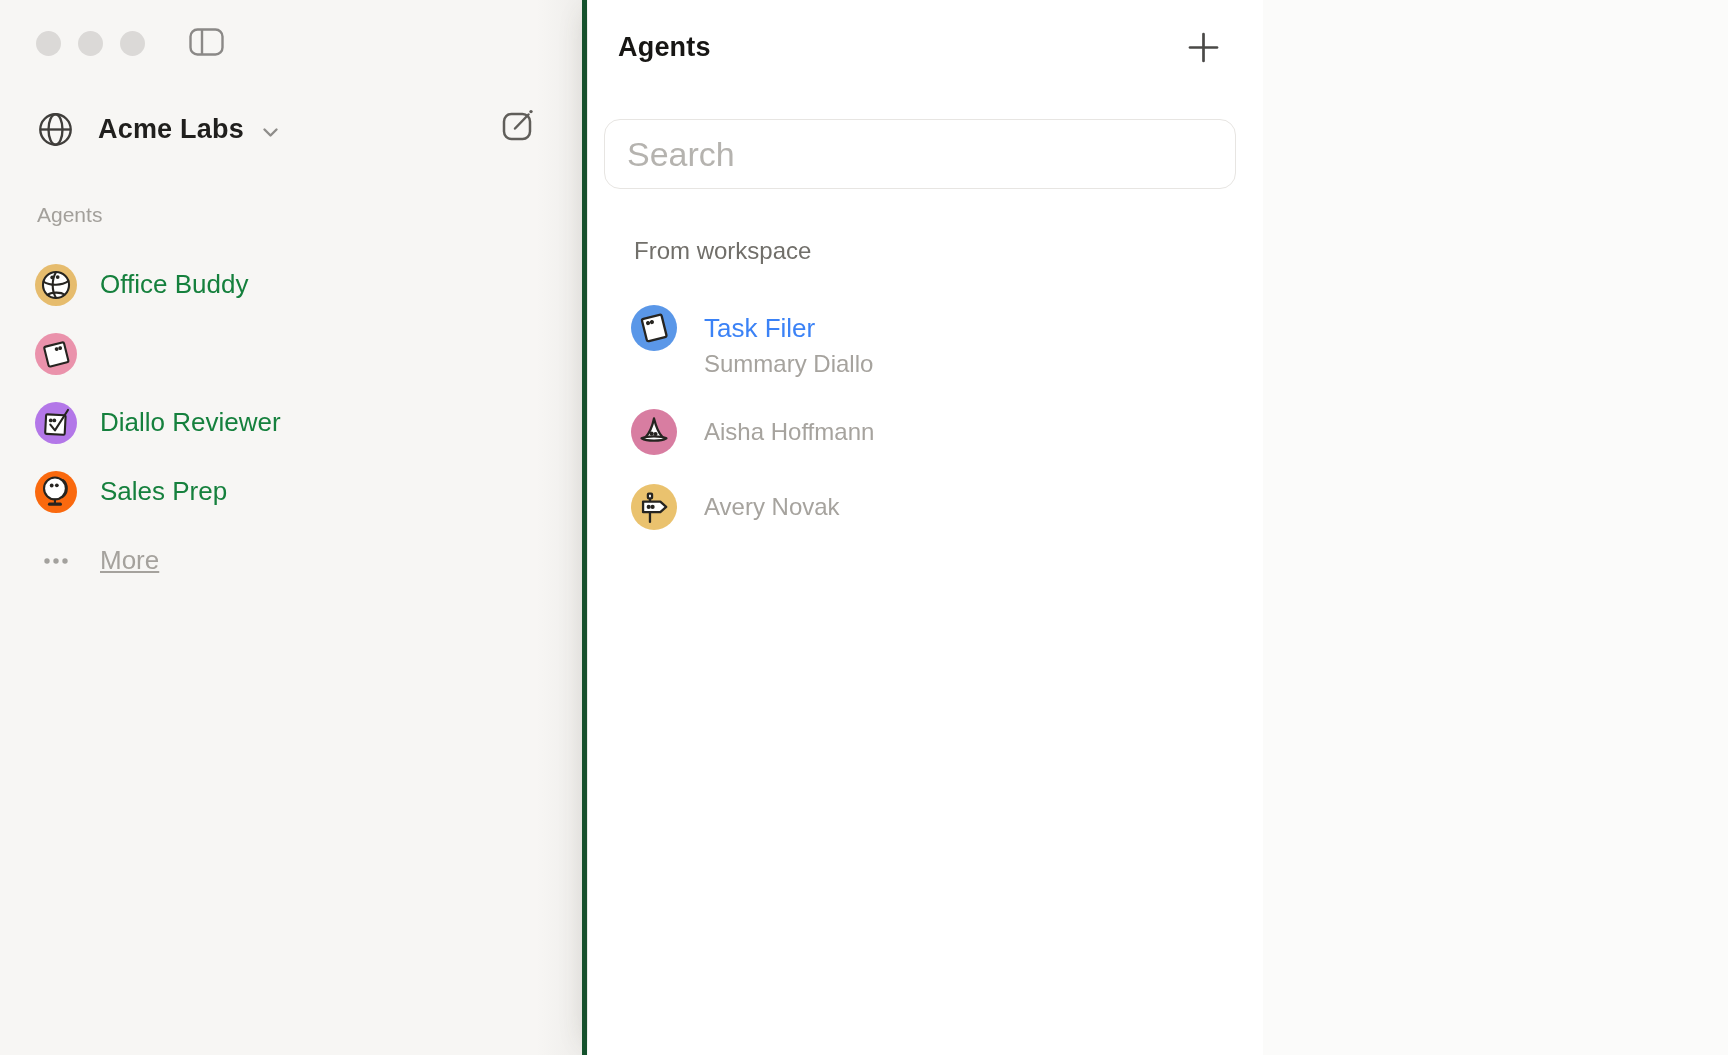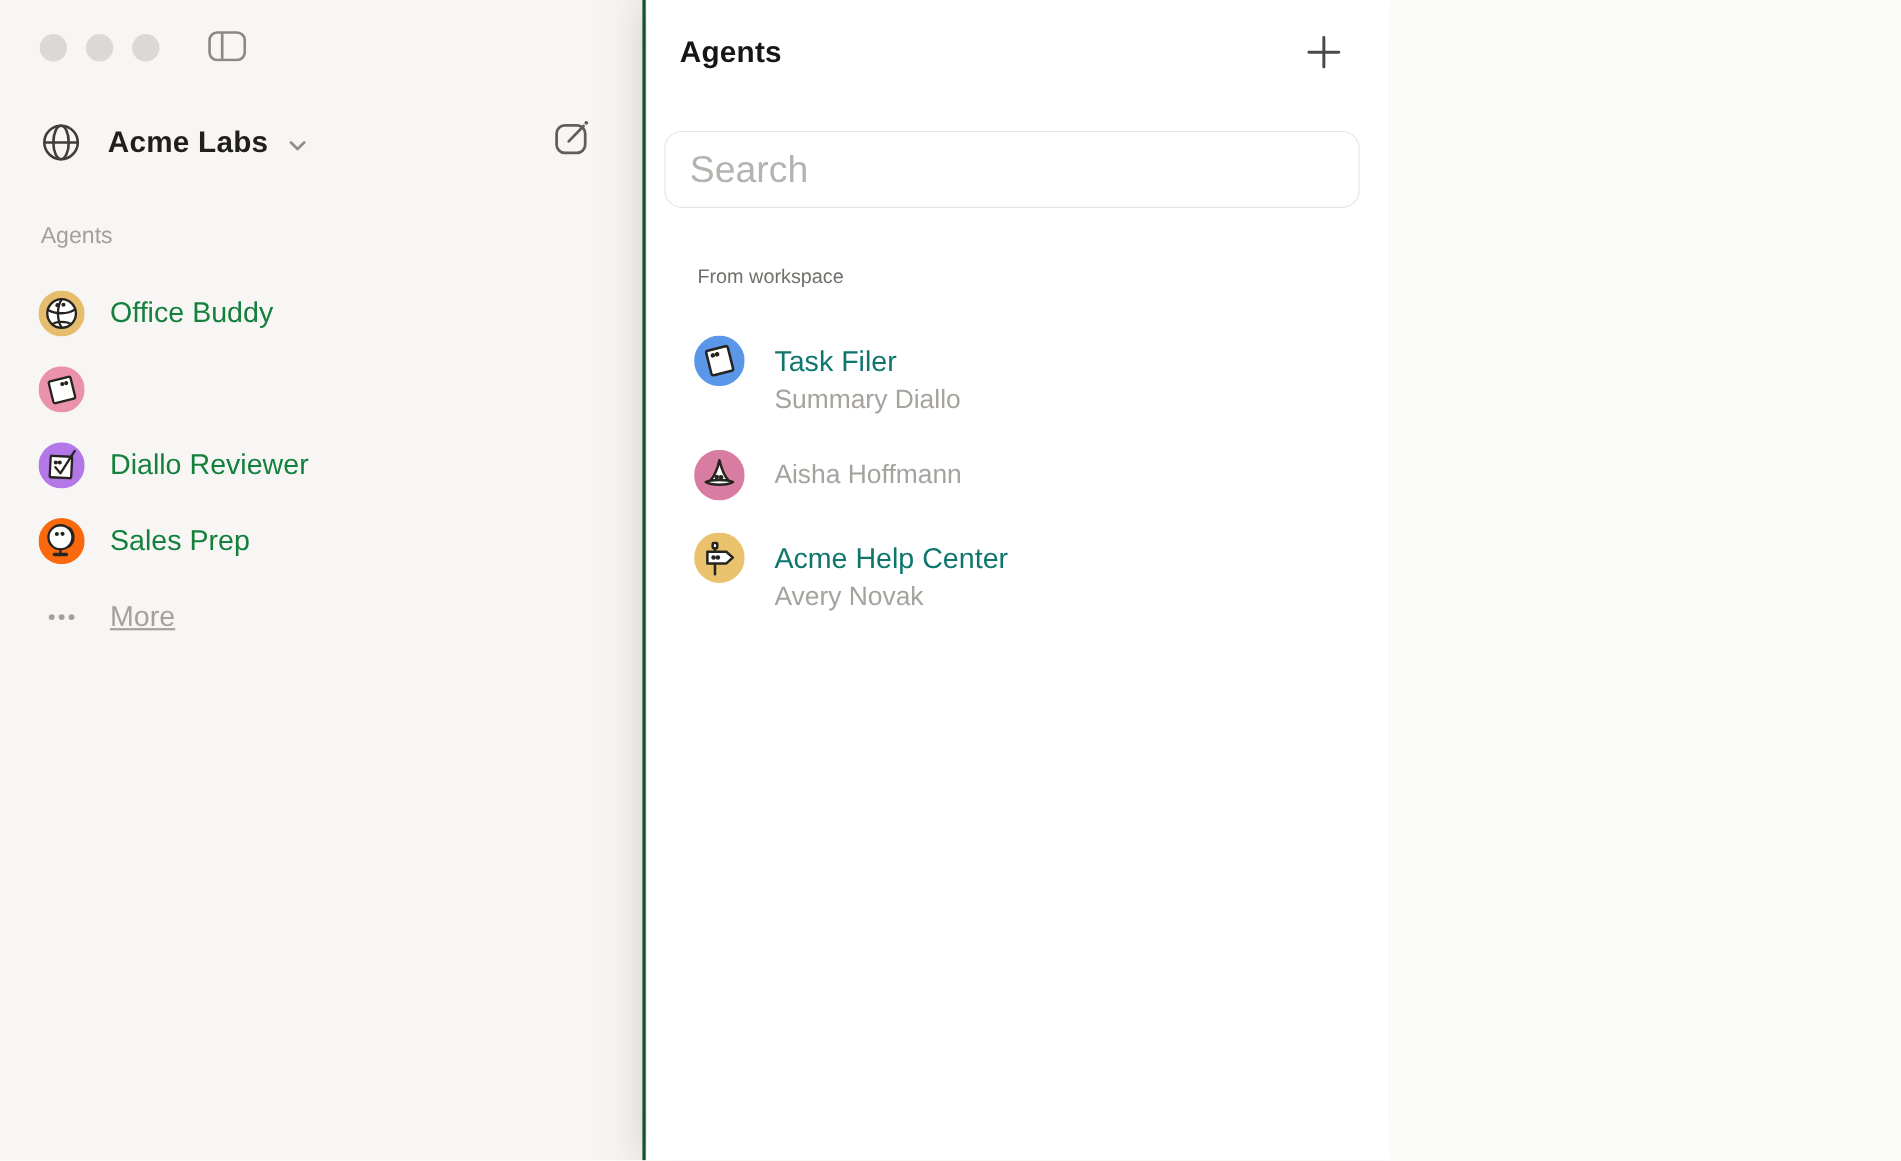--- a/index.html
+++ b/index.html
@@ -6,21 +6,21 @@
   body{background:#fbfbfa;}
   .app{
     position:relative;width:1728px;height:1055px;overflow:hidden;
     background:#fbfbfa;
     font-family:"Liberation Sans","DejaVu Sans",sans-serif;
     -webkit-font-smoothing:antialiased;
   }
   
   .sidebar{
     position:absolute;left:0;top:0;bottom:0;width:587px;
-    background:#f7f6f4;border-right:3px solid #14532d;box-sizing:border-box;
+    background:#f7f6f4;border-right:5px solid #14532d;box-sizing:border-box;
   }
   .sidebar::after{
     content:"";position:absolute;top:0;bottom:0;right:0;width:46px;pointer-events:none;
     background:linear-gradient(to right, rgba(110,102,90,0), rgba(110,102,90,0.06));
   }
   .titlebar{display:flex;align-items:center;padding:28px 0 0 36px;}
   .lights{display:flex;gap:17px;}
   .light{width:25px;height:25px;border-radius:50%;background:#dbd9d7;border:none;padding:0;}
   .toggle-btn{margin-left:44px;background:none;border:none;padding:0;display:flex;cursor:pointer;}
   .workspace-row{display:flex;align-items:center;gap:24px;margin:52px 0 0 37px;cursor:pointer;width:max-content;}
@@ -42,26 +42,26 @@
   }
   .panel-header{display:flex;align-items:center;justify-content:space-between;padding:30px 44px 0 30px;}
   .panel-title{margin:0;font-size:27px;line-height:34px;font-weight:600;color:#171614;letter-spacing:.2px;}
   .plus-btn{background:none;border:none;padding:0;display:flex;cursor:pointer;}
   .search{
     display:block;box-sizing:border-box;margin:55px 0 0 16px;width:632px;height:70px;
     border:1.5px solid #e7e5e2;border-radius:16px;background:#fff;
     font-family:inherit;font-size:34px;color:#34332f;padding:0 22px;outline:none;
   }
   .search::placeholder{color:#b5b3af;}
-  .ws-label{margin:48px 0 0 46px;font-size:18px;line-height:28px;color:#716f6a;}
+  .ws-label{margin:48px 0 0 46px;font-size:24px;line-height:28px;color:#716f6a;}
   .agent-list{margin:40px 0 0 43px;}
   .agent-row{display:flex;gap:27px;margin-bottom:29px;cursor:pointer;}
   .agent-ico{width:46px;height:46px;flex:none;display:flex;}
   .agent-text{padding-top:5px;}
-  .agent-name{font-size:26px;line-height:36px;font-weight:500;color:#0f766e;}
+  .agent-name{font-size:26px;line-height:36px;font-weight:500;color:#3b82f6;}
   .agent-owner{font-size:24px;line-height:33px;color:#a6a39e;margin-top:1px;}
   
   .main-empty{position:absolute;left:1263px;right:0;top:0;bottom:0;background:#fbfbfa;}
 </style>
 </head>
 <body>
 
 <div class="app">
 
   <aside class="sidebar">
@@ -237,21 +237,20 @@
             <svg viewBox="0 0 40 40" width="100%" height="100%">
     <circle cx="20" cy="20" r="20" fill="#eac26e"></circle>
     <line x1="16.5" y1="13" x2="16.5" y2="33" stroke="#262420" stroke-width="2" stroke-linecap="round" stroke-linejoin="round"></line>
     <rect x="14.7" y="8.3" width="3.6" height="4.2" rx="0.8" fill="#fff" stroke="#262420" stroke-width="2" stroke-linecap="round" stroke-linejoin="round"></rect>
     <path d="M10.5 15.3 L25.5 15.3 L30.6 19.9 L25.5 24.5 L10.5 24.5 Z" fill="#fff" stroke="#262420" stroke-width="2" stroke-linecap="round" stroke-linejoin="round"></path>
     <circle cx="15.4" cy="19.9" r="1.8" fill="#262420"></circle>
               <circle cx="18.8" cy="19.9" r="1.8" fill="#262420"></circle>
             </svg>
           </span>
     <span class="agent-text">
-      <div class="agent-name">Acme Help Center</div>
       <div class="agent-owner">Avery Novak</div>
     </span>
   </div>
 </div>
   </section>
 
   <div class="main-empty"></div>
 </div>
 
 </body></html>

